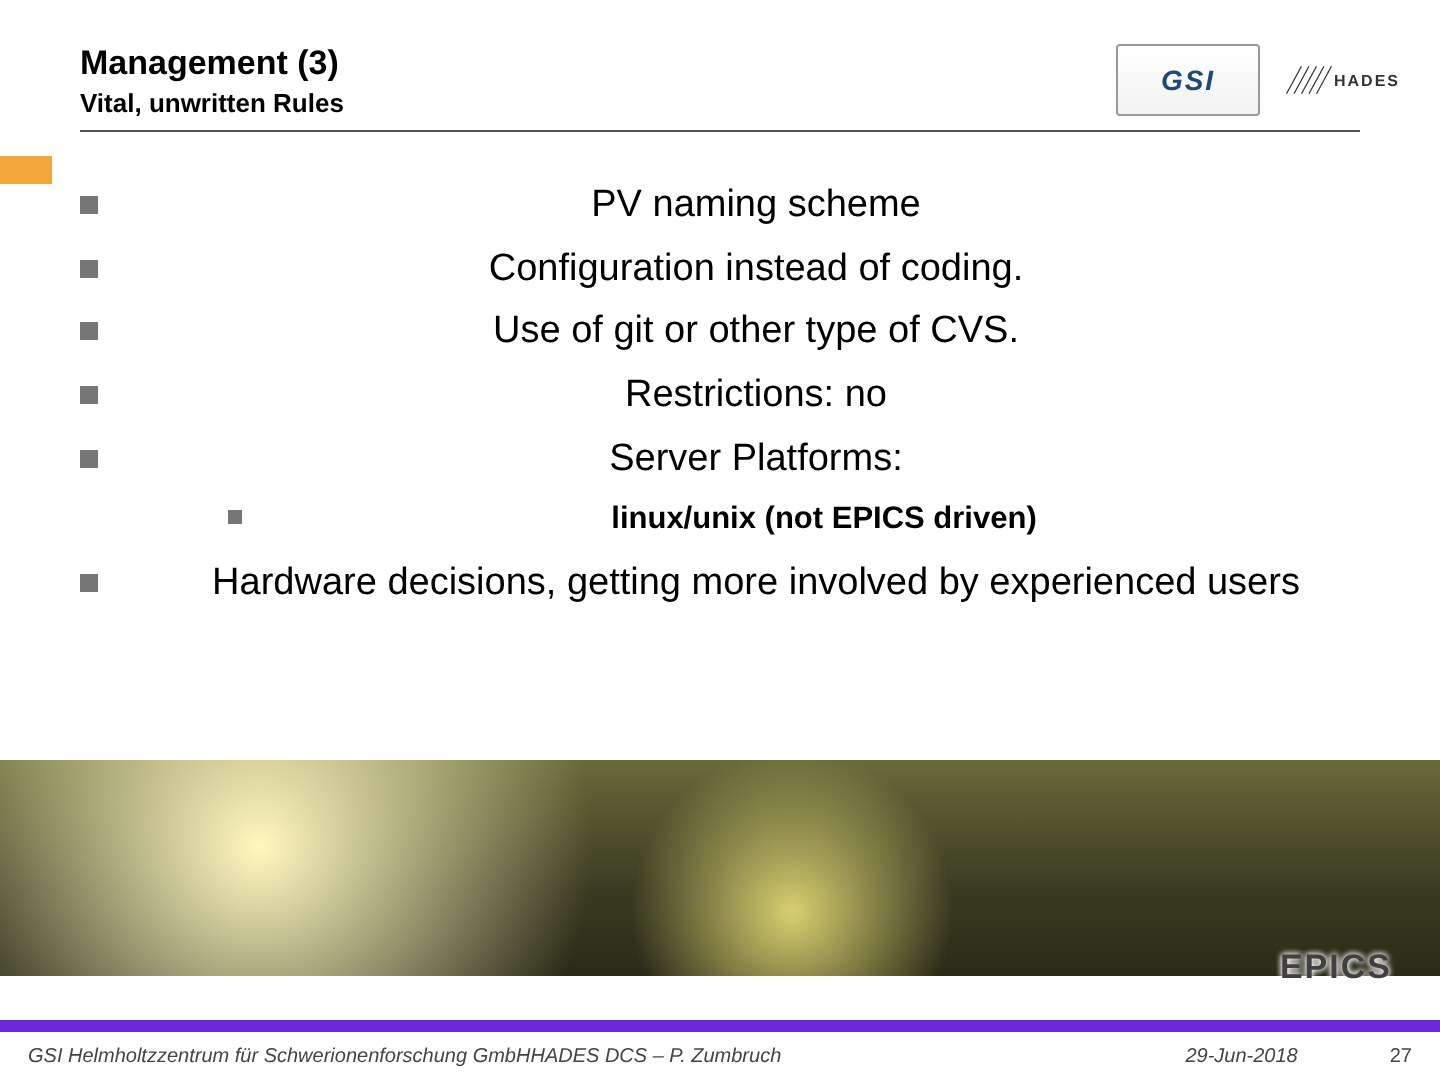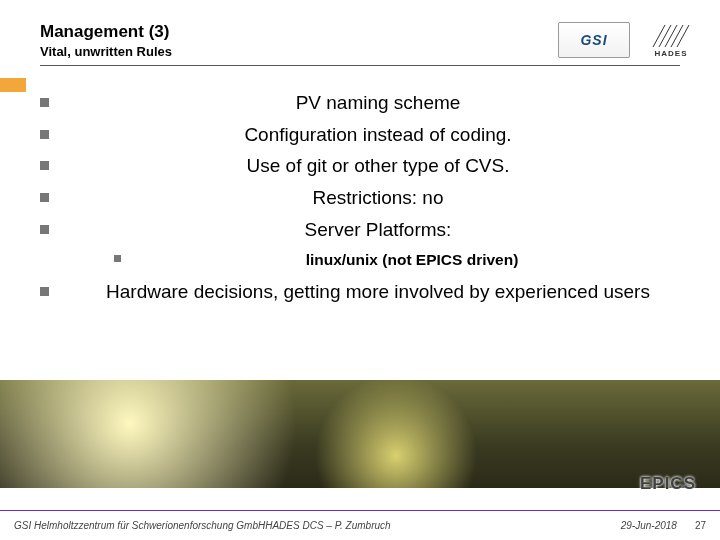--- a/index.html
+++ b/index.html
@@ -59,21 +59,21 @@
     justify-content: center;
     font-size: 14px;
     font-weight: bold;
     color: #1a4a7a;
     font-style: italic;
     letter-spacing: 1px;
   }
   .logo-hades {
     width: 58px; height: 44px;
     display: flex;
-    flex-direction: column;
+    flex-direction: row;
     align-items: center;
     justify-content: center;
     font-size: 8px;
     font-weight: bold;
     color: #333;
     letter-spacing: 1px;
   }
   .logo-hades svg { display:block; }
   .content {
     padding: 18px 30px 0 40px;
@@ -132,32 +132,32 @@
     font-size: 17px;
     font-weight: bold;
     color: #404040;
     text-shadow: 0 0 3px #fff, 0 0 3px #fff;
     letter-spacing: 1px;
   }
   .footer {
     position: absolute;
     left: 0; right: 0; bottom: 0;
     height: 30px;
-    border-top: 1px solid #6d28d9;
+    border-top: 6px solid #6d28d9;
     background: #fff;
     display: flex;
     align-items: center;
     font-size: 10px;
     font-style: italic;
     color: #444;
     padding: 0 14px;
   }
   .footer .f-left { flex: 0 0 auto; }
   .footer .f-center { flex: 1 1 auto; text-align: left; }
-  .footer .f-date { flex: 0 0 auto; margin-right: 18px; }
+  .footer .f-date { flex: 0 0 auto; margin-right: 46px; }
   .footer .f-page { flex: 0 0 auto; font-style: normal; }
 </style>
 </head>
 <body>
 
 <div class="slide">
 
   <div class="header">
     <div class="title-line1">Management (3)</div>
     <div class="title-line2">Vital, unwritten Rules</div>

